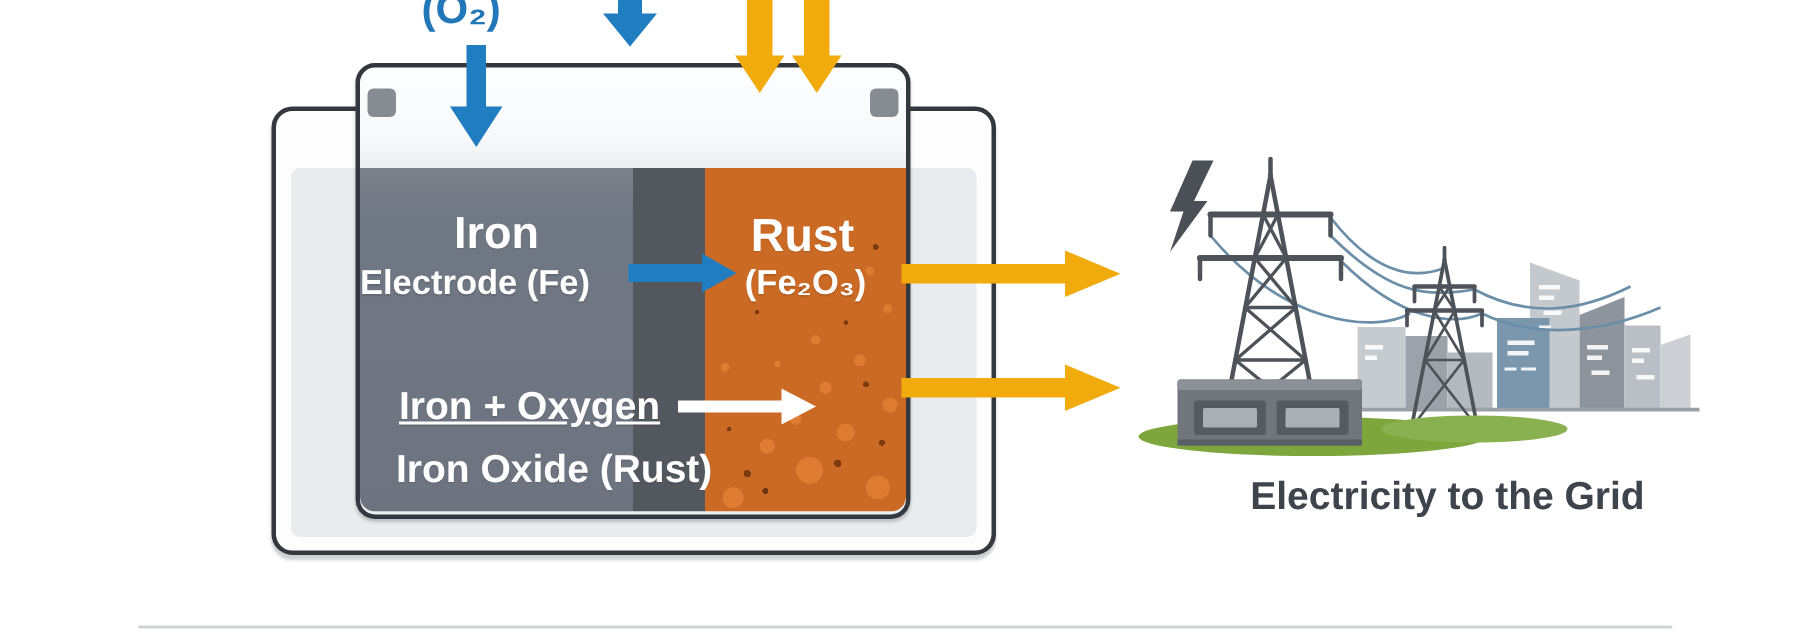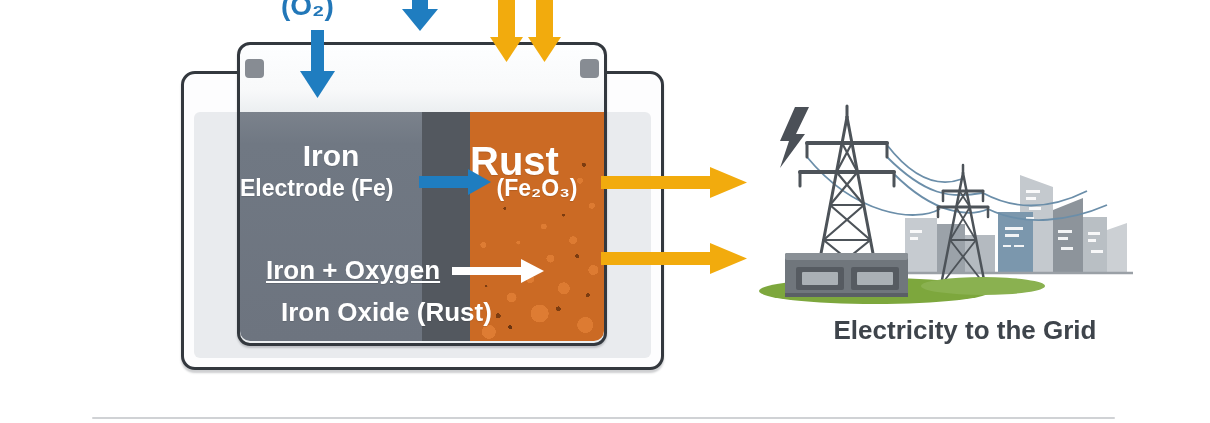--- a/index.html
+++ b/index.html
@@ -58,24 +58,24 @@
       radial-gradient(circle 1.5px at 70% 45%, #7c3c10 98%, transparent 100%),
       radial-gradient(circle 1.5px at 48% 36%, #7c3c10 98%, transparent 100%),
       radial-gradient(circle 2px at 85% 23%, #7c3c10 98%, transparent 100%),
       radial-gradient(circle 1.5px at 26% 42%, #7c3c10 98%, transparent 100%);
   }
   
   .lbl{position:absolute;color:#ffffff;font-weight:bold;line-height:1;white-space:nowrap;
        text-shadow:0 1px 1px rgba(0,0,0,.12);}
   .iron-title{left:240px;top:141px;width:182px;text-align:center;font-size:30px;}
   .iron-sub{left:240px;top:177px;width:182px;text-align:left;font-size:23px;}
-  .rust-title{left:470px;top:141px;width:130px;font-size:40px;}
+  .rust-title{left:470px;top:141px;width:130px;text-align:center;font-size:31px;}
   .rust-formula{left:470px;top:177px;width:134px;text-align:center;font-size:23px;}
   .rx1{left:266px;top:257px;font-size:26px;text-decoration:underline;}
-  .rx2{left:281px;top:299px;font-size:26px;}
+  .rx2{left:264px;top:299px;font-size:26px;}
   .o2-label{position:absolute;left:281px;top:-9px;font-size:28px;font-weight:bold;color:#2277b8;line-height:1.1;}
   .caption{position:absolute;left:815px;top:317px;width:300px;text-align:center;
     font-size:26px;font-weight:bold;color:#3e444b;line-height:1;}
   .divider{position:absolute;left:92px;top:417px;width:1023px;height:2px;background:#d0d2d5;border-radius:1px;}
   
   .arrows,.grid-art{position:absolute;pointer-events:none;}
   .arrows{left:0;top:0;width:1210px;height:423px;}
   .grid-art{left:755px;top:95px;width:395px;height:215px;}
 </style>
 </head>

